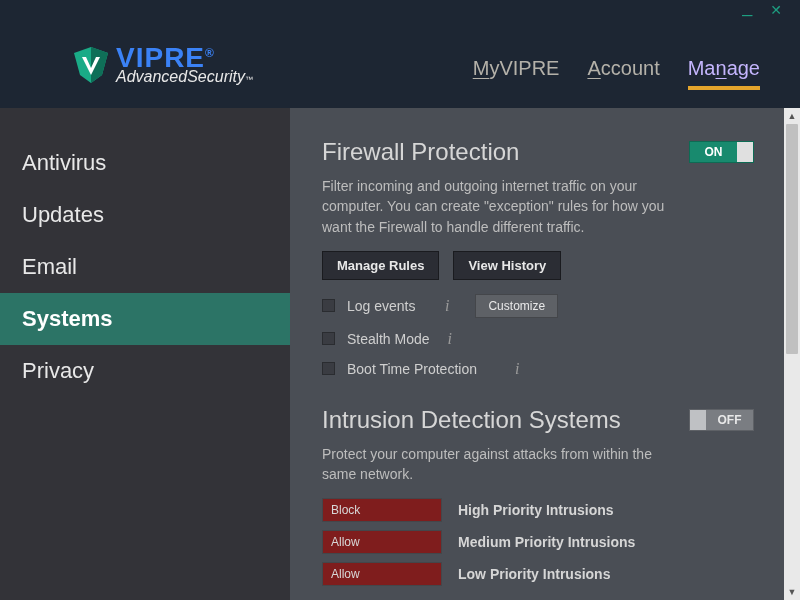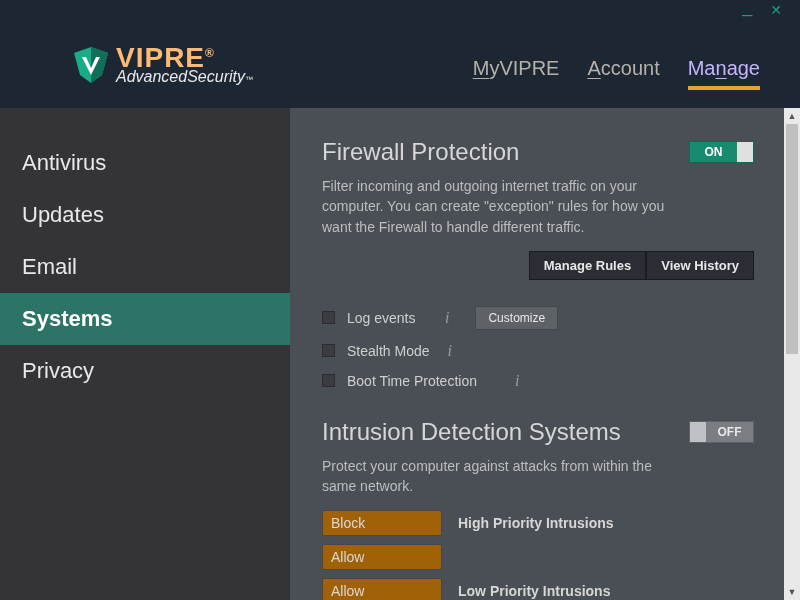--- a/index.html
+++ b/index.html
@@ -31,21 +31,21 @@
       background: #1d2633;
       height: 88px;
       display: flex;
       align-items: center;
       justify-content: space-between;
       padding: 0 40px 0 70px;
     }
     .logo { display: flex; align-items: center; gap: 0; }
     .logo svg { flex-shrink: 0; }
     .logo-text { display: flex; flex-direction: column; margin-left: 4px; }
-    .logo-main { color: #fdba74; font-size: 28px; font-weight: 700; letter-spacing: 1px; }
+    .logo-main { color: #3b82f6; font-size: 28px; font-weight: 700; letter-spacing: 1px; }
     .logo-reg { font-size: 12px; position: relative; top: -10px; }
     .logo-sub { color: #e8e8e8; font-style: italic; font-size: 16px; margin-top: -6px; }
     .logo-tm { font-size: 8px; font-style: normal; }
     .navtabs { display: flex; gap: 28px; align-items: flex-end; height: 100%; padding-bottom: 18px; }
     .navtab {
       color: #b4b1a9;
       font-size: 20px;
       cursor: pointer;
       padding-bottom: 6px;
       border-bottom: 4px solid transparent;
@@ -120,21 +120,21 @@
       font-weight: 600;
     }
     .toggle .lbl { flex: 1; display: flex; align-items: center; justify-content: center; }
     .toggle .knob { width: 16px; }
     .toggle.on { background: #188a6e; border: 1px solid #0d6b54; }
     .toggle.on .lbl { color: #ffffff; }
     .toggle.on .knob { background: #e0e0e0; order: 2; }
     .toggle.off { background: #7a7d82; border: 1px solid #5e6166; }
     .toggle.off .lbl { color: #e8e8e8; order: 2; }
     .toggle.off .knob { background: #bfc1c4; order: 1; }
-    .btn-row { display: flex; margin-bottom: 26px; justify-content: flex-end; }
+    .btn-row { display: flex; gap: 14px; margin-bottom: 14px; }
     .btn {
       background: #2b2d34;
       border: 1px solid #1a1b1f;
       color: #e8e8e8;
       font-size: 13px;
       font-weight: 600;
       padding: 6px 14px;
       cursor: pointer;
     }
     .opt-row { display: flex; align-items: center; gap: 12px; margin-bottom: 12px; font-size: 14px; }
@@ -158,24 +158,24 @@
       background: #5e6166;
       border: 1px solid #44464a;
       color: #e8e8e8;
       font-size: 12px;
       padding: 4px 12px;
       cursor: pointer;
       margin-left: 14px;
     }
     .select-box {
       width: 120px;
-      background: #a16207;
+      background: #7f1d1d;
       border: 1px solid #44464a;
       color: #d8d8d8;
-      font-size: 14px;
+      font-size: 12px;
       padding: 4px 8px;
       cursor: pointer;
     }
     .intr-row { display: flex; align-items: center; gap: 16px; margin-bottom: 8px; font-size: 14px; }
     .intr-label { color: #d6d6d6; font-weight: 600; }
   </style>
 </head>
 <body>
 
 <div class="window">
@@ -254,20 +254,21 @@
               <div class="lbl">OFF</div>
             </div>
           </div>
           <div class="section-desc">Protect your computer against attacks from within the same network.</div>
           <div class="intr-row">
             <div class="select-box">Block</div>
             <div class="intr-label">High Priority Intrusions</div>
           </div>
           <div class="intr-row">
             <div class="select-box">Allow</div>
+            <div class="intr-label">Medium Priority Intrusions</div>
           </div>
           <div class="intr-row">
             <div class="select-box">Allow</div>
             <div class="intr-label">Low Priority Intrusions</div>
           </div>
         </div>
 
       </div>
 
       <div class="scrollbar">

